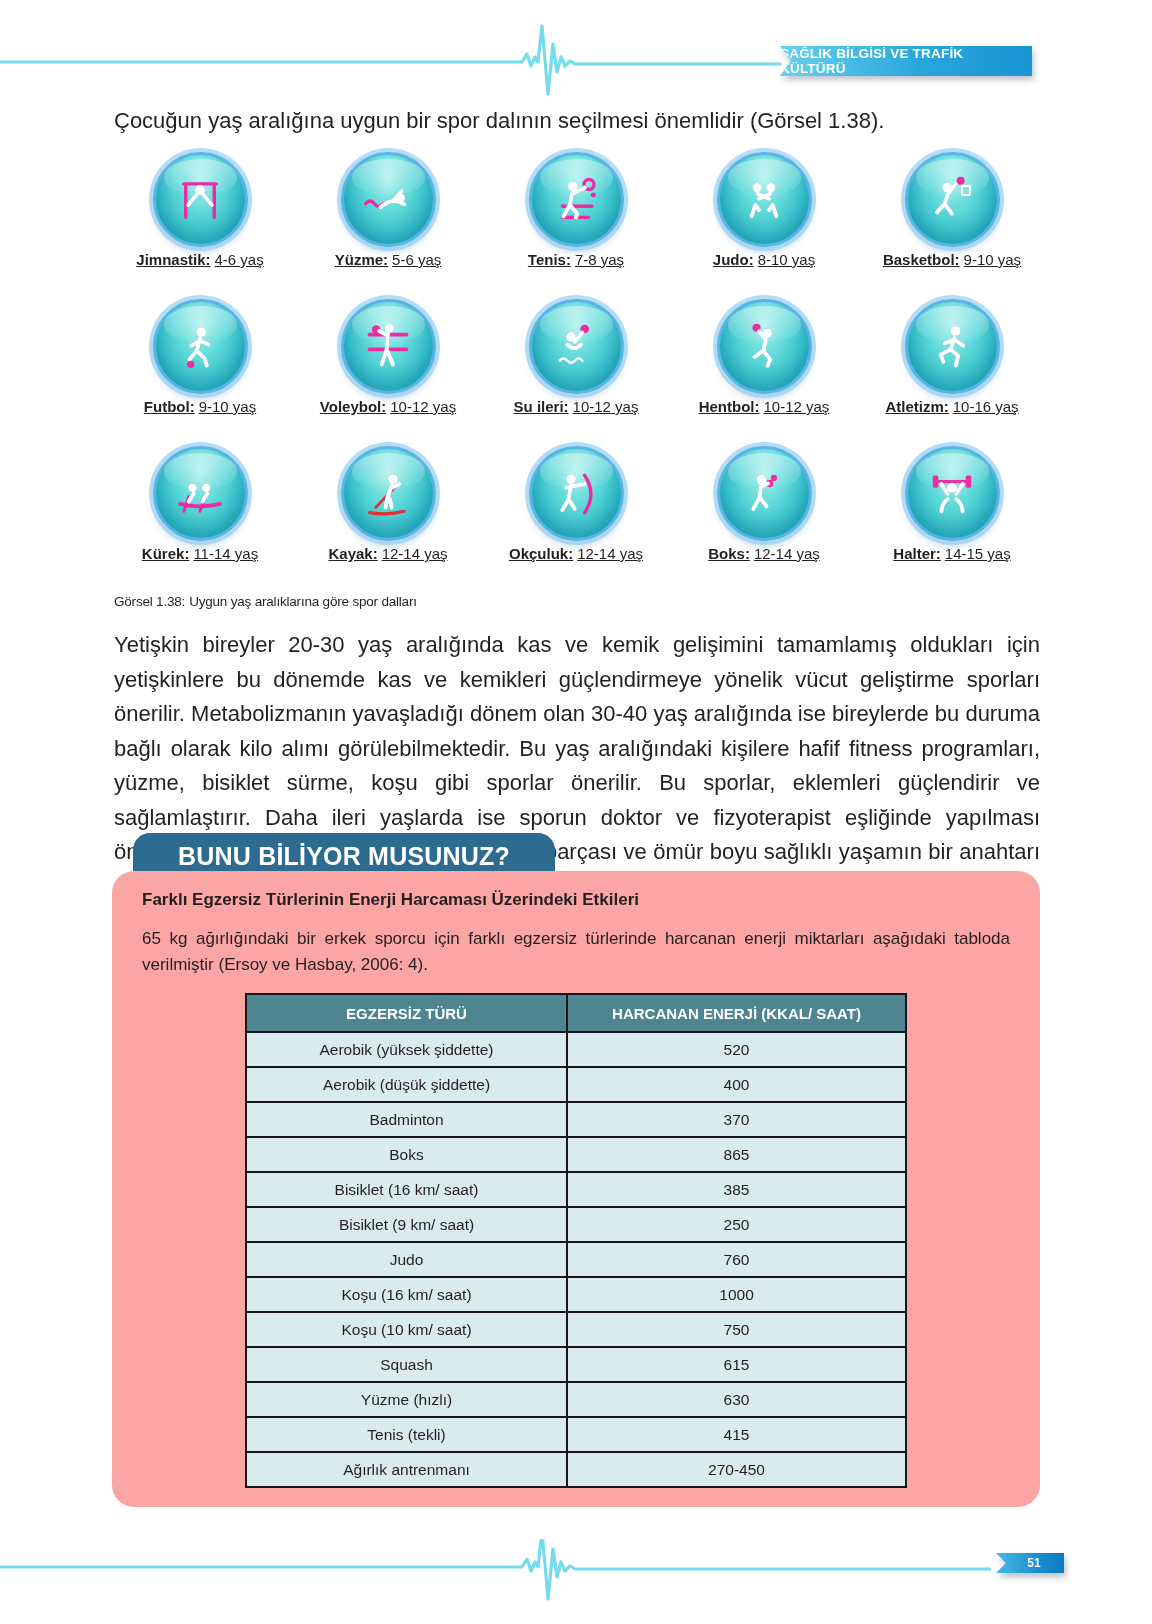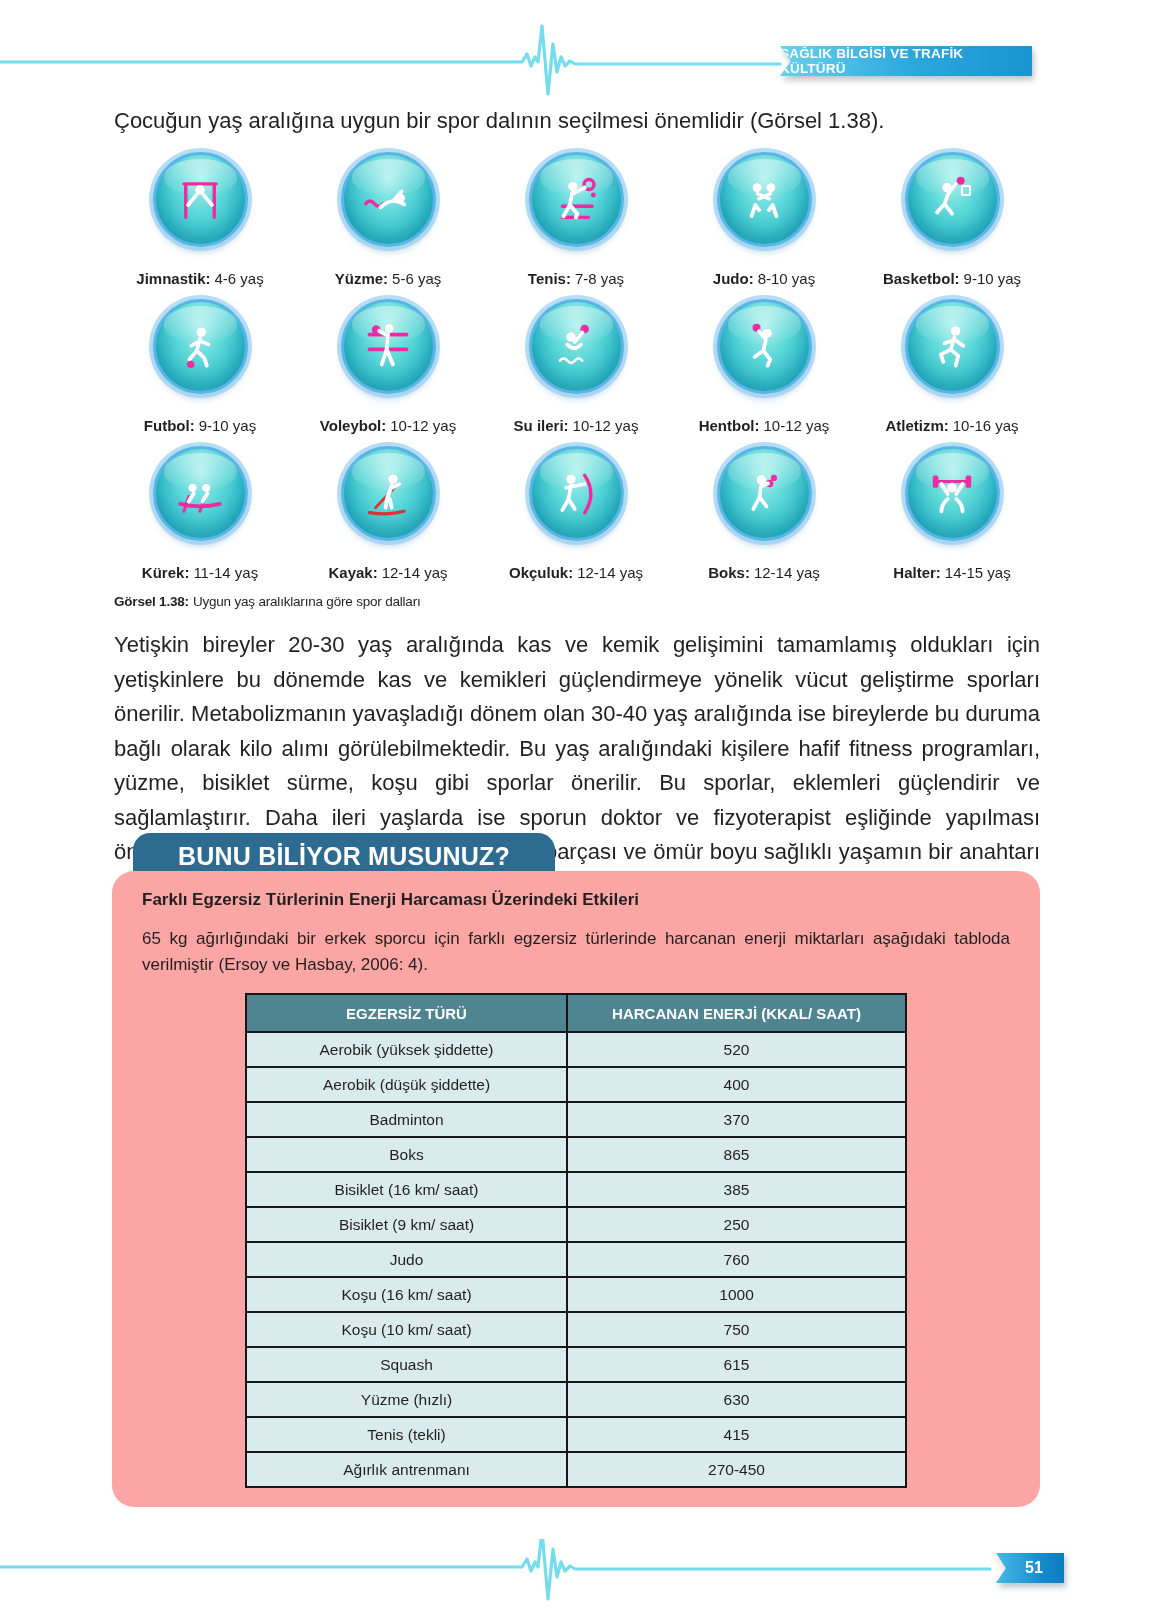--- a/index.html
+++ b/index.html
@@ -7,24 +7,24 @@
   #page { position:relative; width:1152px; height:1624px; background:#fff; overflow:hidden; margin:0 auto; }
 
   
   .ekg { position:absolute; left:0; pointer-events:none; }
   .banner-wrap { position:absolute; left:780px; top:46px; filter:drop-shadow(2px 4px 3px rgba(110,120,135,.45)); }
   .banner { width:252px; height:30px; background:linear-gradient(90deg,#68d1ec 0%,#2aa6dc 55%,#1b94d2 100%);
             clip-path:polygon(0 0,100% 0,100% 100%,0 100%,11px 50%);
             display:flex; align-items:center; justify-content:center;
             color:#fff; font-weight:bold; font-size:13.5px; letter-spacing:.2px; }
   .badge-wrap { position:absolute; left:996px; top:1553px; filter:drop-shadow(2px 4px 3px rgba(120,130,145,.5)); }
-  .badge { width:68px; height:30px; background:linear-gradient(90deg,#46b9e6 0%,#1489cb 70%,#0d7cbd 100%);
+  .badge { width:68px; height:20px; background:linear-gradient(90deg,#46b9e6 0%,#1489cb 70%,#0d7cbd 100%);
            clip-path:polygon(0 0,100% 0,100% 100%,0 100%,10px 50%);
            display:flex; align-items:center; justify-content:center; padding-left:8px;
-           color:#fff; font-weight:bold; font-size:16px; }
+           color:#fff; font-weight:bold; font-size:12px; }
 
   
   .intro { position:absolute; left:114px; top:108px; width:930px; font-size:22px; }
 
   
   .sports-grid { position:absolute; left:106px; top:152px; width:940px;
                  display:grid; grid-template-columns:repeat(5,1fr); grid-auto-rows:147px; }
   .sport { display:flex; flex-direction:column; align-items:center; }
   .sport-circle { width:95px; height:95px; border-radius:50%; position:relative; flex:0 0 auto;
         background:radial-gradient(ellipse at 50% 26%, #a9f0ec 0%, #5cd8d8 38%, #2cb7c6 72%, #1ea6bb 100%);
@@ -35,27 +35,27 @@
   .sport-circle::before { content:""; position:absolute; left:9%; right:9%; top:5%; height:40%;
         border-radius:50% 50% 46% 46%;
         background:linear-gradient(rgba(255,255,255,.42), rgba(255,255,255,.04)); }
   .sport-circle svg { width:62px; height:62px; position:relative; }
   .wfig { stroke:#ffffff; stroke-width:6.5; fill:none; stroke-linecap:round; stroke-linejoin:round;
           filter:drop-shadow(0 0 1px rgba(60,140,215,.95)); }
   .wfig .head { fill:#ffffff; stroke:none; }
   .pink { stroke:#ee2ba2; stroke-width:5.5; fill:none; stroke-linecap:round; stroke-linejoin:round; }
   .pink .fill { fill:#ee2ba2; stroke:none; }
   .red { stroke:#e03030; stroke-width:5; fill:none; stroke-linecap:round; stroke-linejoin:round; }
-  .sport-label { margin-top:23px; font-size:15px; white-space:nowrap; }
+  .sport-label { margin-top:4px; font-size:15px; white-space:nowrap;text-decoration:underline; }
   .sport-label .nm { font-weight:bold; }
   .sport-label .ag { margin-left:4px; }
 
   
   .caption { position:absolute; left:114px; top:594px; font-size:13.5px; letter-spacing:-.2px; }
-  .caption .cl { font-weight:bold; }
+  .caption .cl { font-weight:normal; }
   .caption .ct { margin-left:4px; }
   .bodytext { position:absolute; left:114px; top:628px; width:926px;
               font-size:22px; line-height:1.57; text-align:justify; }
 
   
   .dyk-tab { position:absolute; left:133px; top:833px; width:422px; height:38px;
              background:#2e6b91; border-radius:17px 17px 0 0;
              display:flex; align-items:flex-end; justify-content:center;
              color:#fff; font-weight:bold; font-size:25px; letter-spacing:.2px; }
   .dyk-box { position:absolute; left:112px; top:871px; width:928px; height:636px;

